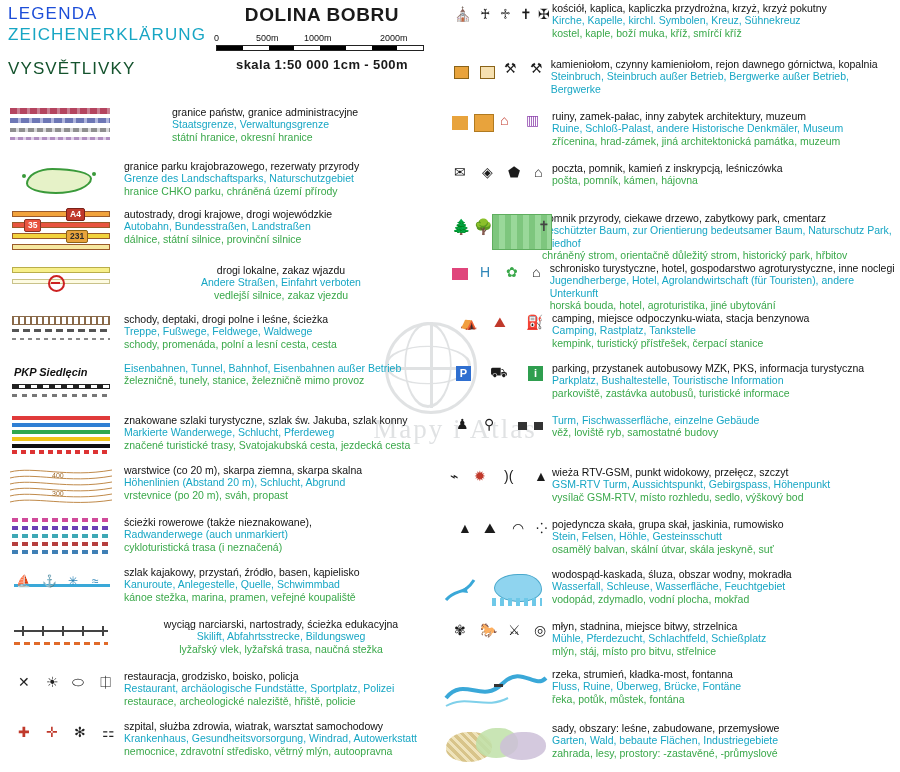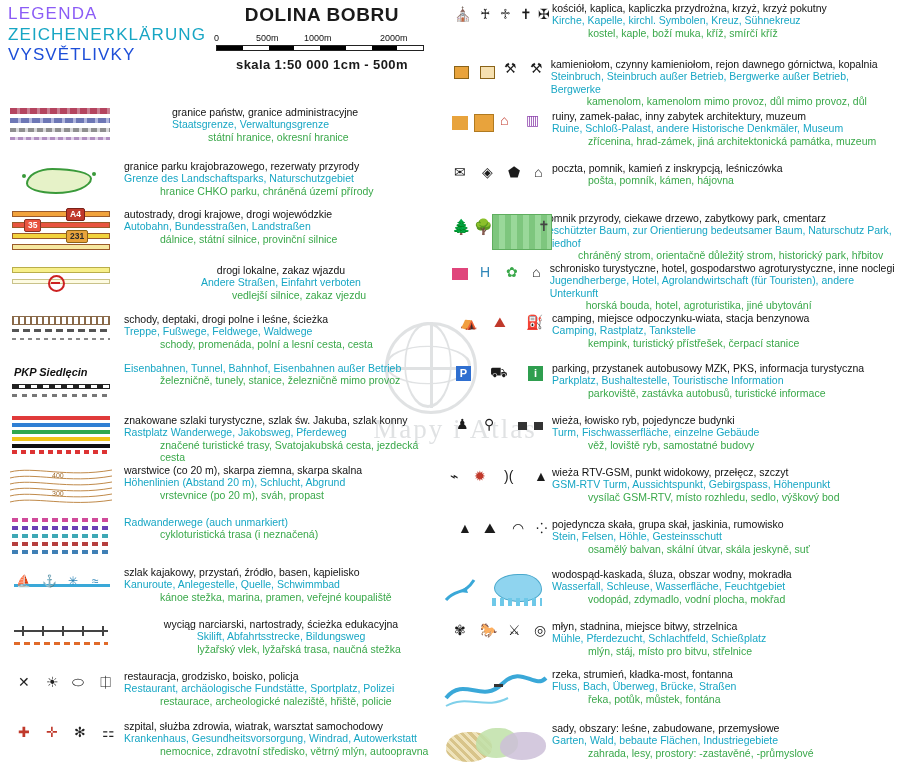--- a/index.html
+++ b/index.html
@@ -87,33 +87,33 @@
   
   .legend-title {
     position: absolute;
     left: 8px;
     top: 4px;
     width: 210px;
   }
   .legend-title .l1 {
     font-size: 17px;
     letter-spacing: 1.2px;
-    color: #8b5cf6;
+    color: #1d4ed8;
   }
   .legend-title .l2 {
     font-size: 17px;
     letter-spacing: 1.1px;
     color: #17a6c4;
     margin-top: 1px;
   }
   .legend-title .l3 {
     font-size: 17px;
     letter-spacing: 1.1px;
-    color: #1d4ed8;
-    margin-top: 0;
+    color: #14532d;
+    margin-top: 14px;
   }
 
   .map-title {
     position: absolute;
     left: 212px;
     top: 4px;
     width: 220px;
     text-align: center;
     font-size: 19px;
     font-weight: bold;
@@ -168,21 +168,21 @@
     flex: 0 0 auto;
     position: relative;
   }
   .txt {
     flex: 1 1 auto;
     font-size: 10.5px;
     line-height: 12.4px;
   }
   .txt .pl { color: #111; }
   .txt .de { color: #17a6c4; }
-  .txt .cz { color: #3aa84a; margin-left: 36px; }
+  .txt .cz { color: #3aa84a; }
 
   
   .sym-borders { width: 108px; height: 42px; }
   .sym-borders .b1 { position:absolute; top:2px; left:2px; width:100px; height:6px;
      background: repeating-linear-gradient(90deg,#b4445f 0 7px,#c97f92 7px 10px); }
   .sym-borders .b2 { position:absolute; top:12px; left:2px; width:100px; height:5px;
      background: repeating-linear-gradient(90deg,#6d77b5 0 8px,#b0b6dd 8px 11px); }
   .sym-borders .b3 { position:absolute; top:22px; left:2px; width:100px; height:4px;
      background: repeating-linear-gradient(90deg,#8f8f8f 0 6px,#d8d8d8 6px 9px); }
   .sym-borders .b4 { position:absolute; top:31px; left:2px; width:100px; height:3px;
@@ -419,21 +419,21 @@
       <div class="sym sym-trails">
         <div class="t t1"></div>
           <div class="t t2"></div>
           <div class="t t3"></div>
         <div class="t t4"></div>
           <div class="t t5"></div>
           <div class="t t6"></div>
       </div>
       <div class="txt" style="padding-left:8px;">
         <div class="pl">znakowane szlaki turystyczne, szlak św. Jakuba, szlak konny</div>
-        <div class="de">Rastplatz Wanderwege, Jakobsweg, Pferdeweg</div>
+        <div class="de">Markierte Wanderwege, Schlucht, Pferdeweg</div>
         <div class="cz">značené turistické trasy, Svatojakubská cesta, jezdecká cesta</div>
       </div>
     </div>
 
     <div class="entry" style="left:8px; top:464px; width:430px;">
       <div class="sym sym-contour">
         <svg width="108" height="44" viewBox="0 0 108 44">
           <g fill="none" stroke="#c08a4a" stroke-width="1">
             <path d="M2 8 C 25 2, 60 14, 104 6"></path>
             <path d="M2 14 C 25 8, 60 20, 104 12"></path>
@@ -455,20 +455,21 @@
 
     <div class="entry" style="left:8px; top:516px; width:430px;">
       <div class="sym sym-bike">
         <div class="bk bk1"></div>
           <div class="bk bk2"></div>
           <div class="bk bk3"></div>
         <div class="bk bk4"></div>
           <div class="bk bk5"></div>
       </div>
       <div class="txt" style="padding-left:8px;">
+        <div class="pl">ścieżki rowerowe (także nieznakowane),</div>
         <div class="de">Radwanderwege (auch unmarkiert)</div>
         <div class="cz">cykloturistická trasa (i neznačená)</div>
       </div>
     </div>
 
     <div class="entry" style="left:8px; top:566px; width:430px;">
       <div class="sym sym-kayak">
         <div class="wave"></div>
         <div class="ic" style="left:8px;top:8px;">⛵</div>
         <div class="ic" style="left:34px;top:8px;">⚓</div>
@@ -549,21 +550,20 @@
     <div class="entry" style="left:2px; top:58px; width:456px; height:44px;">
       <div class="rsym quarry">
         <div class="sq" style="left:12px;top:8px;background:#e8a33c;border:1px solid #8a6318;"></div>
         <div class="sq" style="left:38px;top:8px;background:#f6e0b0;border:1px solid #8a6318;"></div>
         <div class="g" style="left:62px;top:2px;">⚒</div>
         <div class="g" style="left:88px;top:2px;">⚒</div>
       </div>
       <div class="txt">
         <div class="pl">kamieniołom, czynny kamieniołom, rejon dawnego górnictwa, kopalnia</div>
         <div class="de">Steinbruch, Steinbruch außer Betrieb, Bergwerke außer Betrieb, Bergwerke</div>
-        <div class="cz">kamenolom, kamenolom mimo provoz, důl mimo provoz, důl</div>
       </div>
     </div>
 
     <div class="entry" style="left:2px; top:110px; width:456px; height:44px;">
       <div class="rsym ruins">
         <div style="position:absolute;left:10px;top:6px;width:16px;height:14px;background:#e8a33c;"></div>
         <div style="position:absolute;left:32px;top:4px;width:18px;height:16px;background:#e8a33c;border:1px solid #b07a20;"></div>
         <div class="g" style="left:58px;top:2px;color:#c0392b;">⌂</div>
         <div class="g" style="left:84px;top:2px;color:#8e44ad;">▥</div>
       </div>
@@ -642,21 +642,20 @@
     </div>
 
     <div class="entry" style="left:2px; top:414px; width:456px; height:44px;">
       <div class="rsym">
         <div class="g" style="left:14px;top:2px;">♟</div>
         <div class="g" style="left:42px;top:2px;">⚲</div>
         <div style="position:absolute;left:76px;top:8px;width:9px;height:8px;background:#333;"></div>
         <div style="position:absolute;left:92px;top:8px;width:9px;height:8px;background:#333;"></div>
       </div>
       <div class="txt">
-        <div class="pl">wieża, łowisko ryb, pojedyncze budynki</div>
         <div class="de">Turm, Fischwasserfläche, einzelne Gebäude</div>
         <div class="cz">věž, loviště ryb, samostatné budovy</div>
       </div>
     </div>
 
     <div class="entry" style="left:2px; top:466px; width:456px; height:44px;">
       <div class="rsym">
         <div class="g" style="left:8px;top:2px;">⌁</div>
         <div class="g" style="left:32px;top:2px;color:#c0392b;">✹</div>
         <div class="g" style="left:62px;top:2px;">)(</div>
@@ -716,21 +715,21 @@
     <div class="entry" style="left:2px; top:668px; width:456px; height:46px;">
       <div class="rsym">
         <svg width="108" height="42" style="position:absolute;left:0;top:2px;">
           <path d="M4 28 C 22 6, 40 34, 60 14 S 92 20, 104 8" stroke="#3aa8d8" stroke-width="4" fill="none"></path>
           <path d="M4 36 C 24 24, 44 40, 66 28" stroke="#7fd0ea" stroke-width="2" fill="none"></path>
           <rect x="52" y="14" width="9" height="3" fill="#333"></rect>
         </svg>
       </div>
       <div class="txt">
         <div class="pl">rzeka, strumień, kładka-most, fontanna</div>
-        <div class="de">Fluss, Bach, Überweg, Brücke, Straßen</div>
+        <div class="de">Fluss, Ruine, Überweg, Brücke, Fontäne</div>
         <div class="cz">řeka, potůk, můstek, fontána</div>
       </div>
     </div>
 
     <div class="entry" style="left:2px; top:722px; width:456px; height:46px;">
       <div class="rsym">
         <div class="areapatch" style="left:4px;top:10px;width:46px;height:30px;background:repeating-linear-gradient(45deg,#d8c48a 0 3px,#efe3bb 3px 6px);"></div>
         <div class="areapatch" style="left:34px;top:6px;width:42px;height:30px;background:#bfe0a8;opacity:.85;"></div>
         <div class="areapatch" style="left:58px;top:10px;width:46px;height:28px;background:#cdbfd8;opacity:.85;"></div>
       </div>

